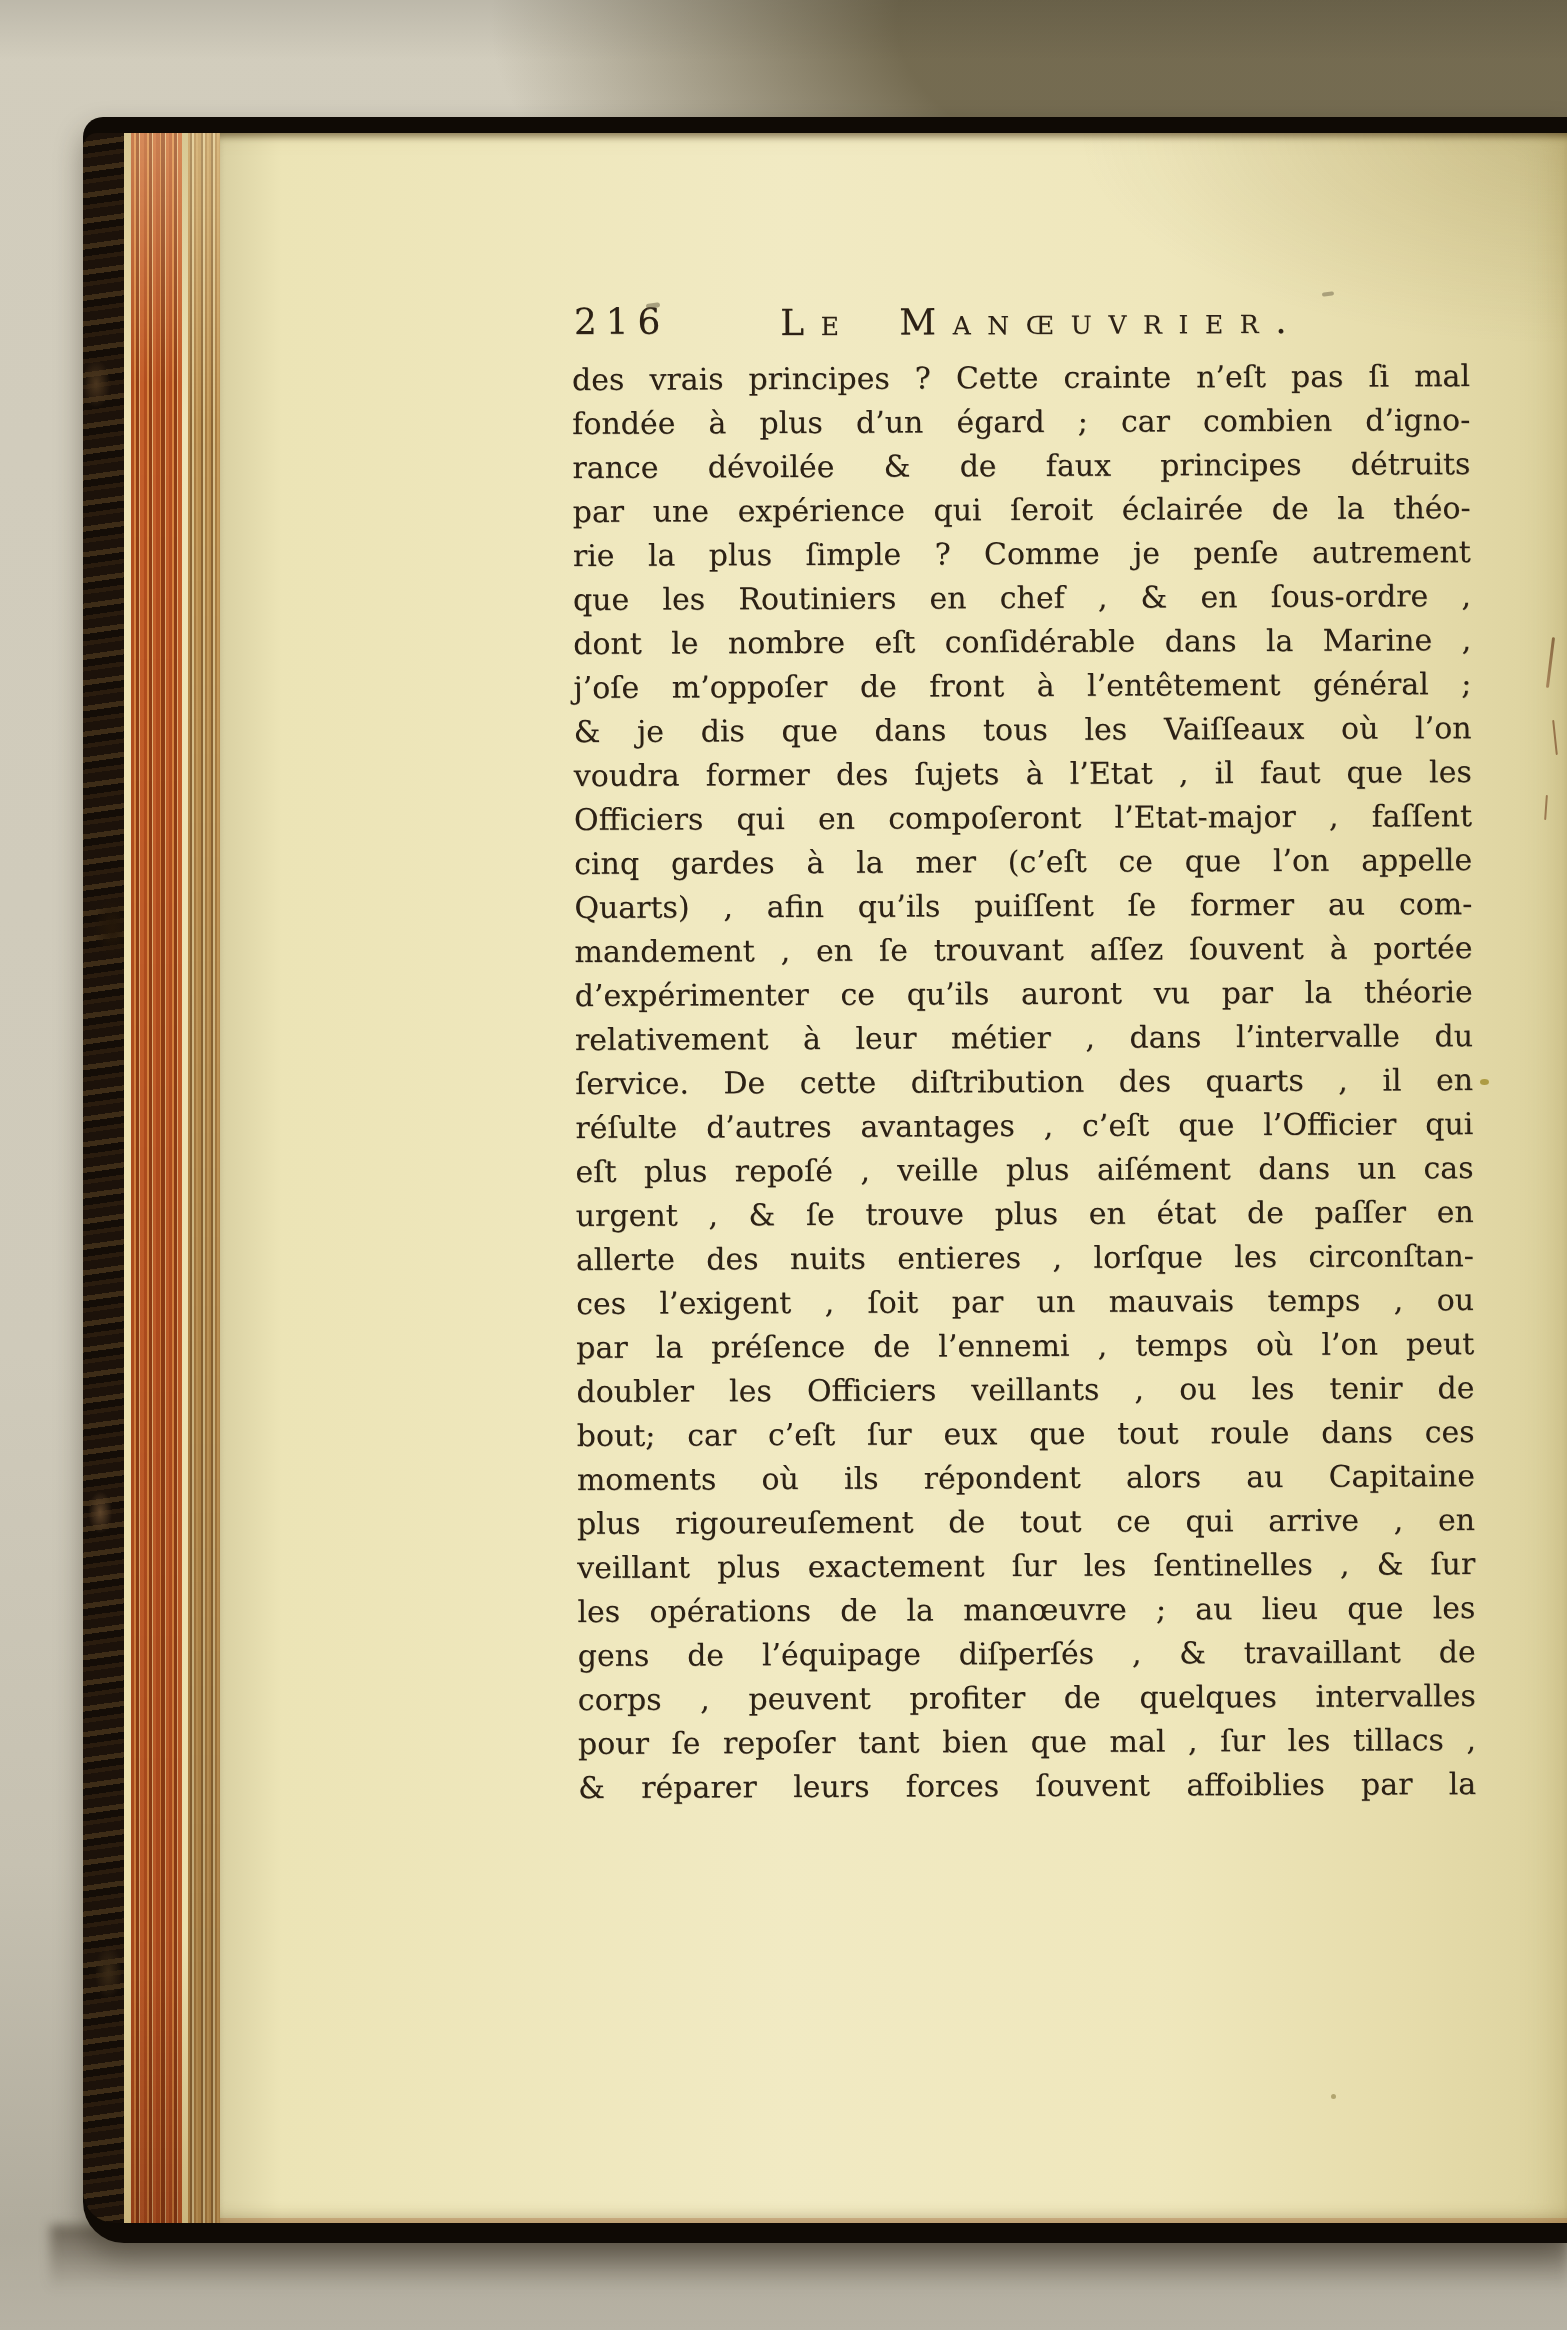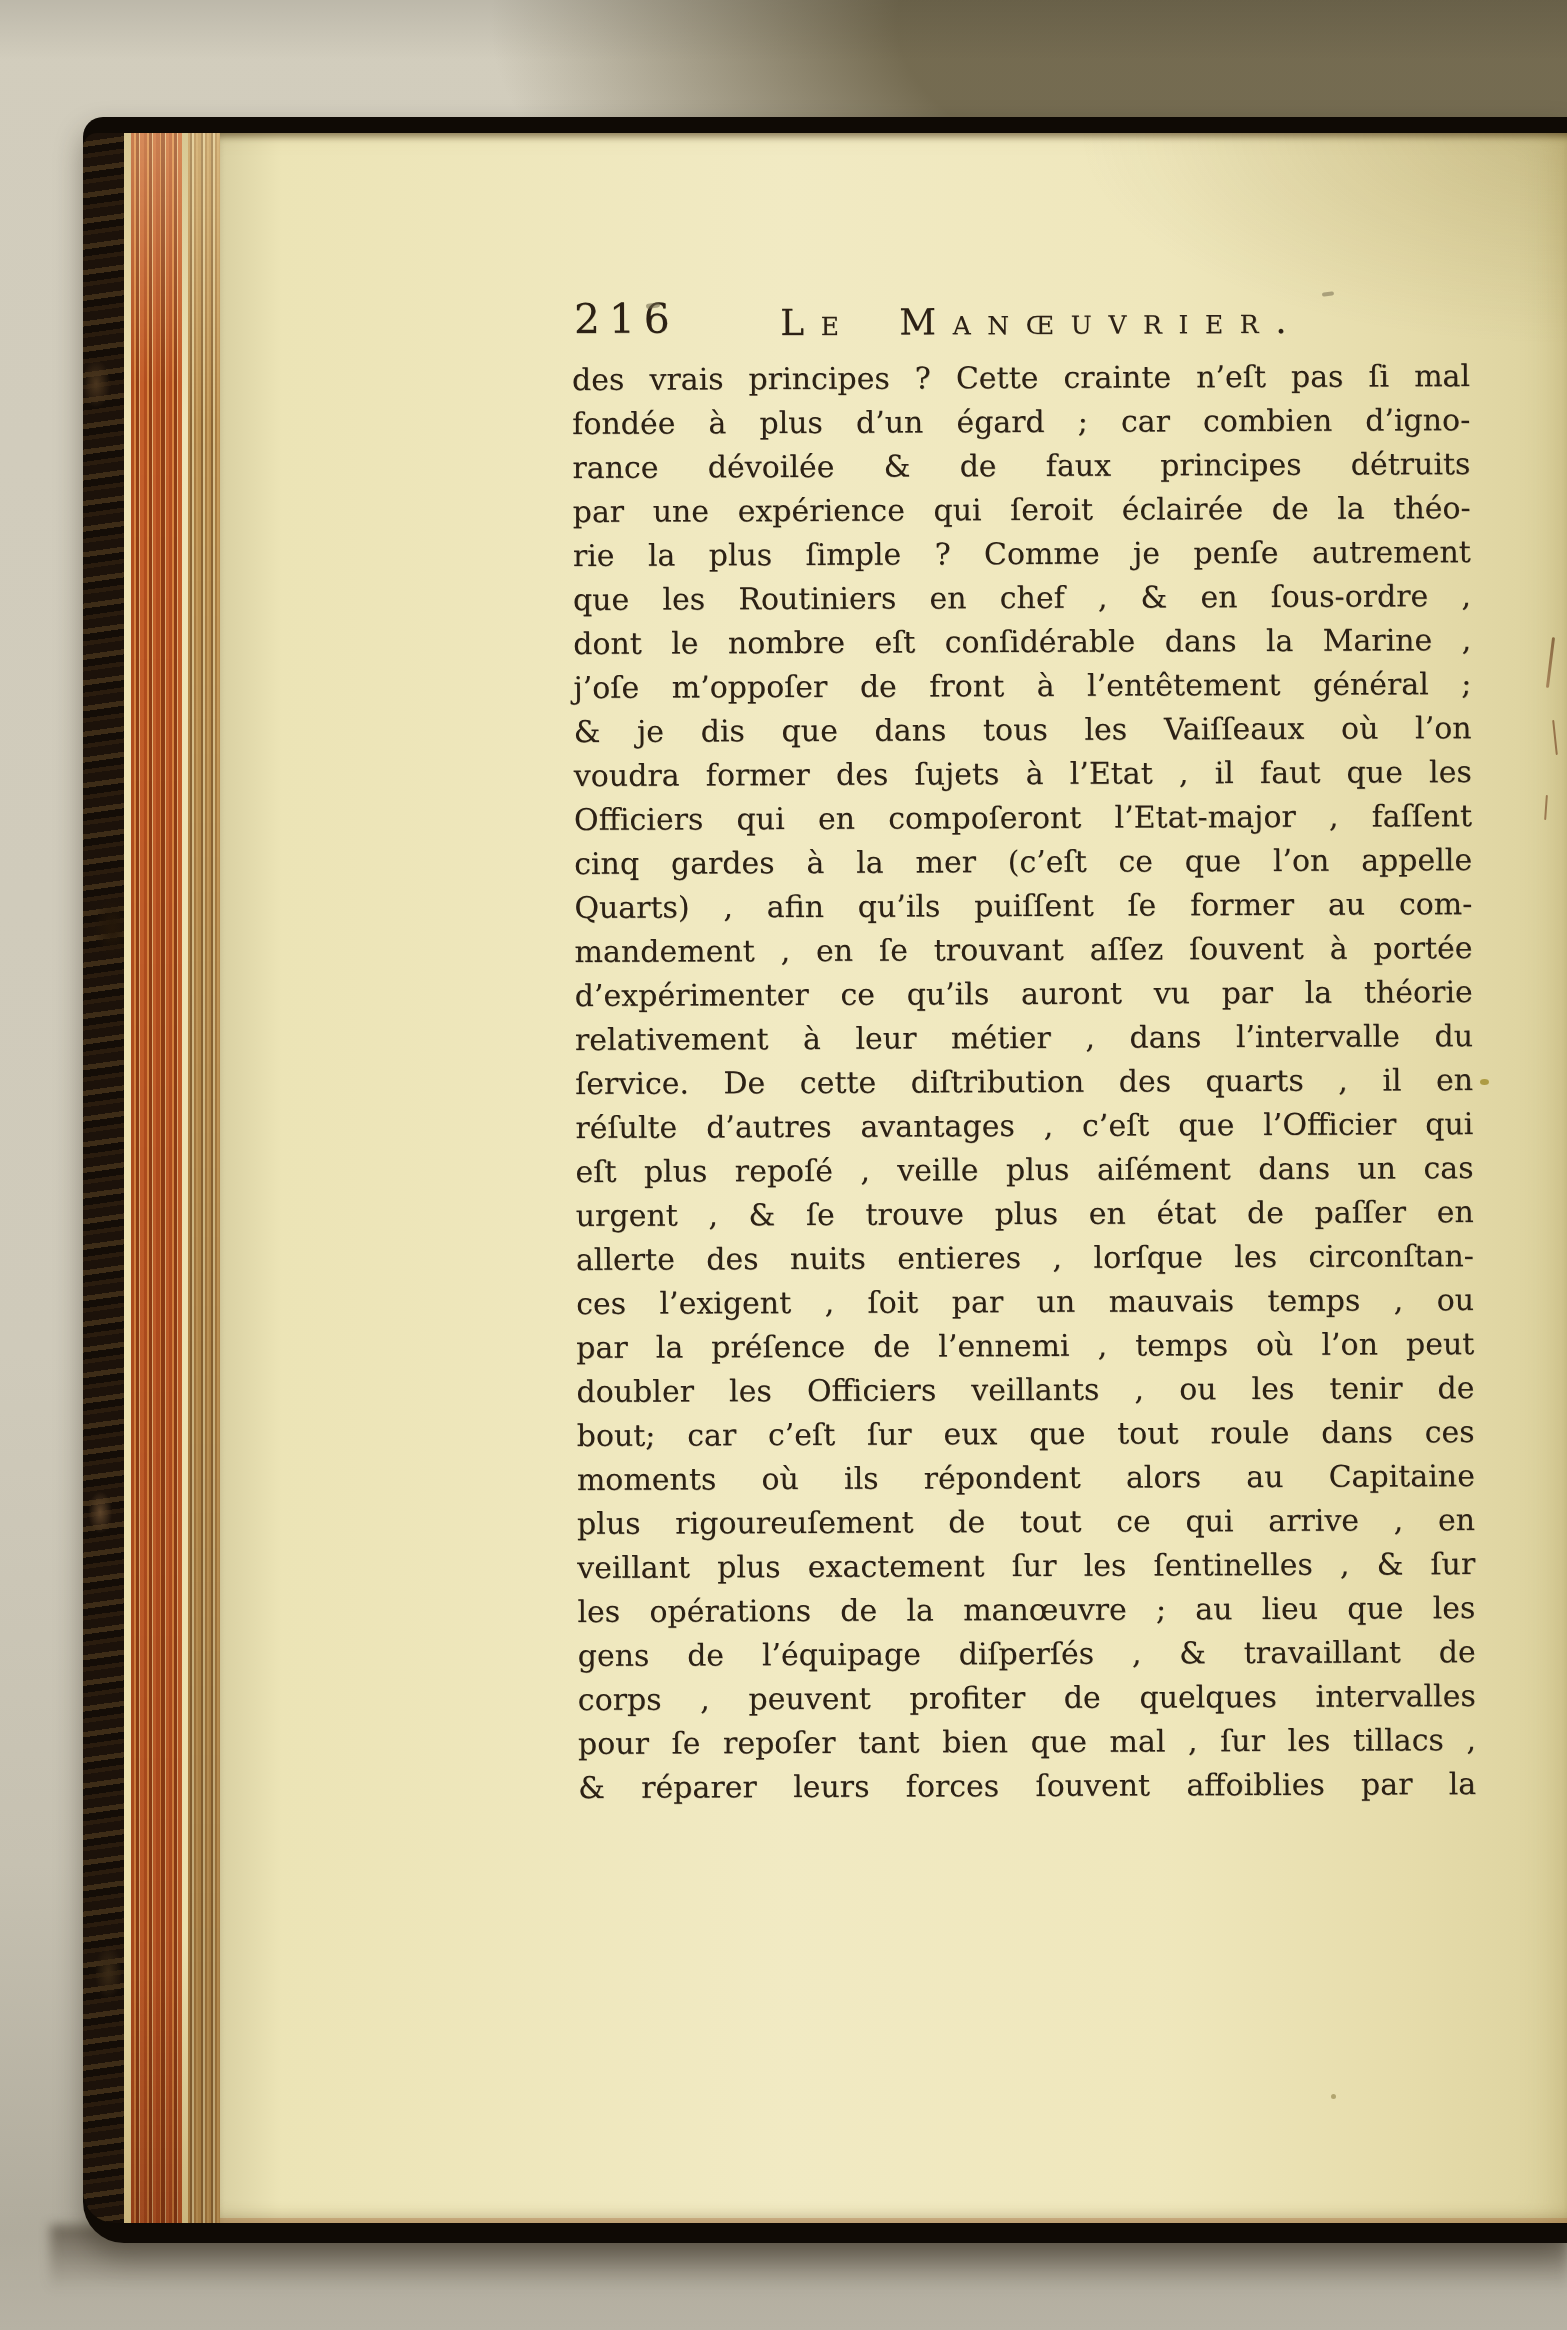--- a/index.html
+++ b/index.html
@@ -70,21 +70,21 @@
   }
   .text-area {
     position: absolute; left: 355px; top: 160px; width: 898px;
     transform: rotate(-0.25deg);
     color: var(--ink, #2c2115);
     text-shadow: 0.3px 0.5px 0.4px rgba(43,33,24,0.34);
   }
   .page-header { position: relative; height: 45px; margin-bottom: 18px; }
   .page-num {
     position: absolute; left: 2.2px; bottom: 0;
-    font-size: 41px; letter-spacing: 8.8px; line-height: 1;
+    font-size: 36px; letter-spacing: 8.8px; line-height: 1;
   }
   .running-title {
     position: absolute; left: 50%; bottom: -2.2px;
     transform: translateX(-46%);
     font-variant: small-caps;
     font-size: 36px; line-height: 1;
     letter-spacing: 16.6px; word-spacing: 15.5px;
     white-space: nowrap;
   }
   .page-text { font-size: 30px; word-spacing: 2.2px; }

